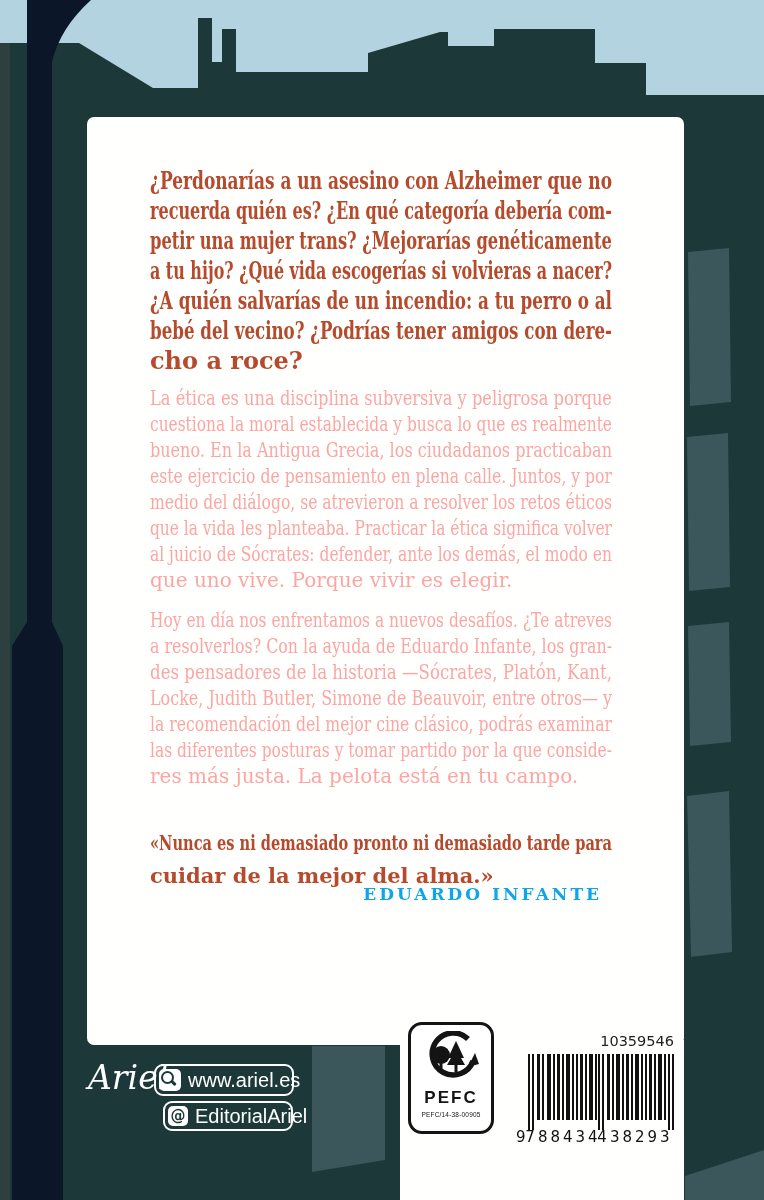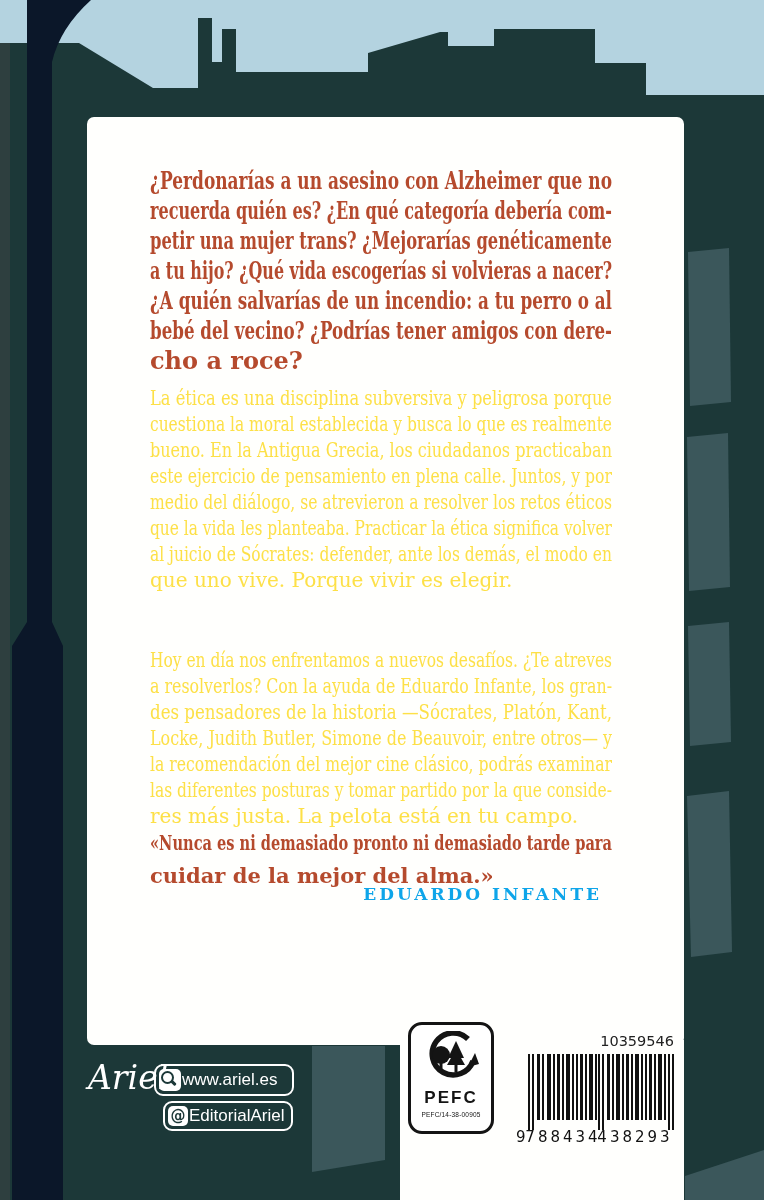--- a/index.html
+++ b/index.html
@@ -9,23 +9,23 @@
   }
   .sky{position:absolute;left:0;top:0;width:764px;height:200px;background:#b4d3e0;}
   .bg-svg{position:absolute;left:0;top:0;pointer-events:none;}
   
   .card{position:absolute;left:87px;top:117px;width:597px;height:928px;background:#fffffd;border-radius:7px;}
   .card-ext{position:absolute;left:400px;top:1040px;width:284px;height:160px;background:#fffffd;}
   
   .tblock{position:absolute;left:150px;width:462px;}
   .questions{top:166px;color:#b54a2d;font-weight:bold;font-size:24px;}
   .questions .ln{line-height:30px;height:30px;}
-  .bodytext{color:#fde047;font-size:20px;}
+  .bodytext{color:#fca5a5;font-size:20px;}
   .p1{top:385px;}
-  .p2{top:607px;margin-top:40px;}
+  .p2{top:607px;}
   .bodytext .ln{line-height:26px;height:26px;}
   .quote{top:826px;color:#b54a2d;font-weight:bold;font-size:21px;}
   .quote .ln{line-height:33px;height:33px;}
   .attribution{
     position:absolute;left:150px;top:884px;width:452px;text-align:right;
     color:#0ea5e9;font-weight:bold;font-size:17px;letter-spacing:3px;
   }
   .ln{display:inline-block;white-space:nowrap;}
   
   .ariel-logo{
@@ -38,21 +38,21 @@
     font-family:"Liberation Sans",sans-serif;color:#ffffff;
   }
   .pill-web{left:154px;top:1064px;width:140px;height:32px;}
   .pill-social{left:163px;top:1101px;width:130px;height:30px;}
   .iconbox{
     background:#ffffff;border-radius:5px;display:flex;align-items:center;justify-content:center;
     flex:0 0 auto;margin-left:3px;
   }
   .pill-web .iconbox{width:22px;height:22px;}
   .pill-social .iconbox{width:20px;height:20px;}
-  .pill-label{margin-left:1px;font-size:17px;white-space:nowrap;}
+  .pill-label{margin-left:7px;font-size:20px;white-space:nowrap;}
   .mag{position:relative;width:9px;height:9px;border:2.5px solid #1c3838;border-radius:50%;margin:-3px 3px 3px -3px;}
   .mag::after{
     content:"";position:absolute;width:3px;height:6px;background:#1c3838;
     right:-3px;bottom:-4px;transform:rotate(-45deg);border-radius:1px;
   }
   .at-glyph{color:#1c3838;font-size:15px;font-weight:bold;font-family:"DejaVu Sans",sans-serif;line-height:1;}
   
   .pefc{
     position:absolute;left:408px;top:1022px;width:86px;height:112px;background:#ffffff;
     border:3px solid #141414;border-radius:14px;box-sizing:border-box;text-align:center;

